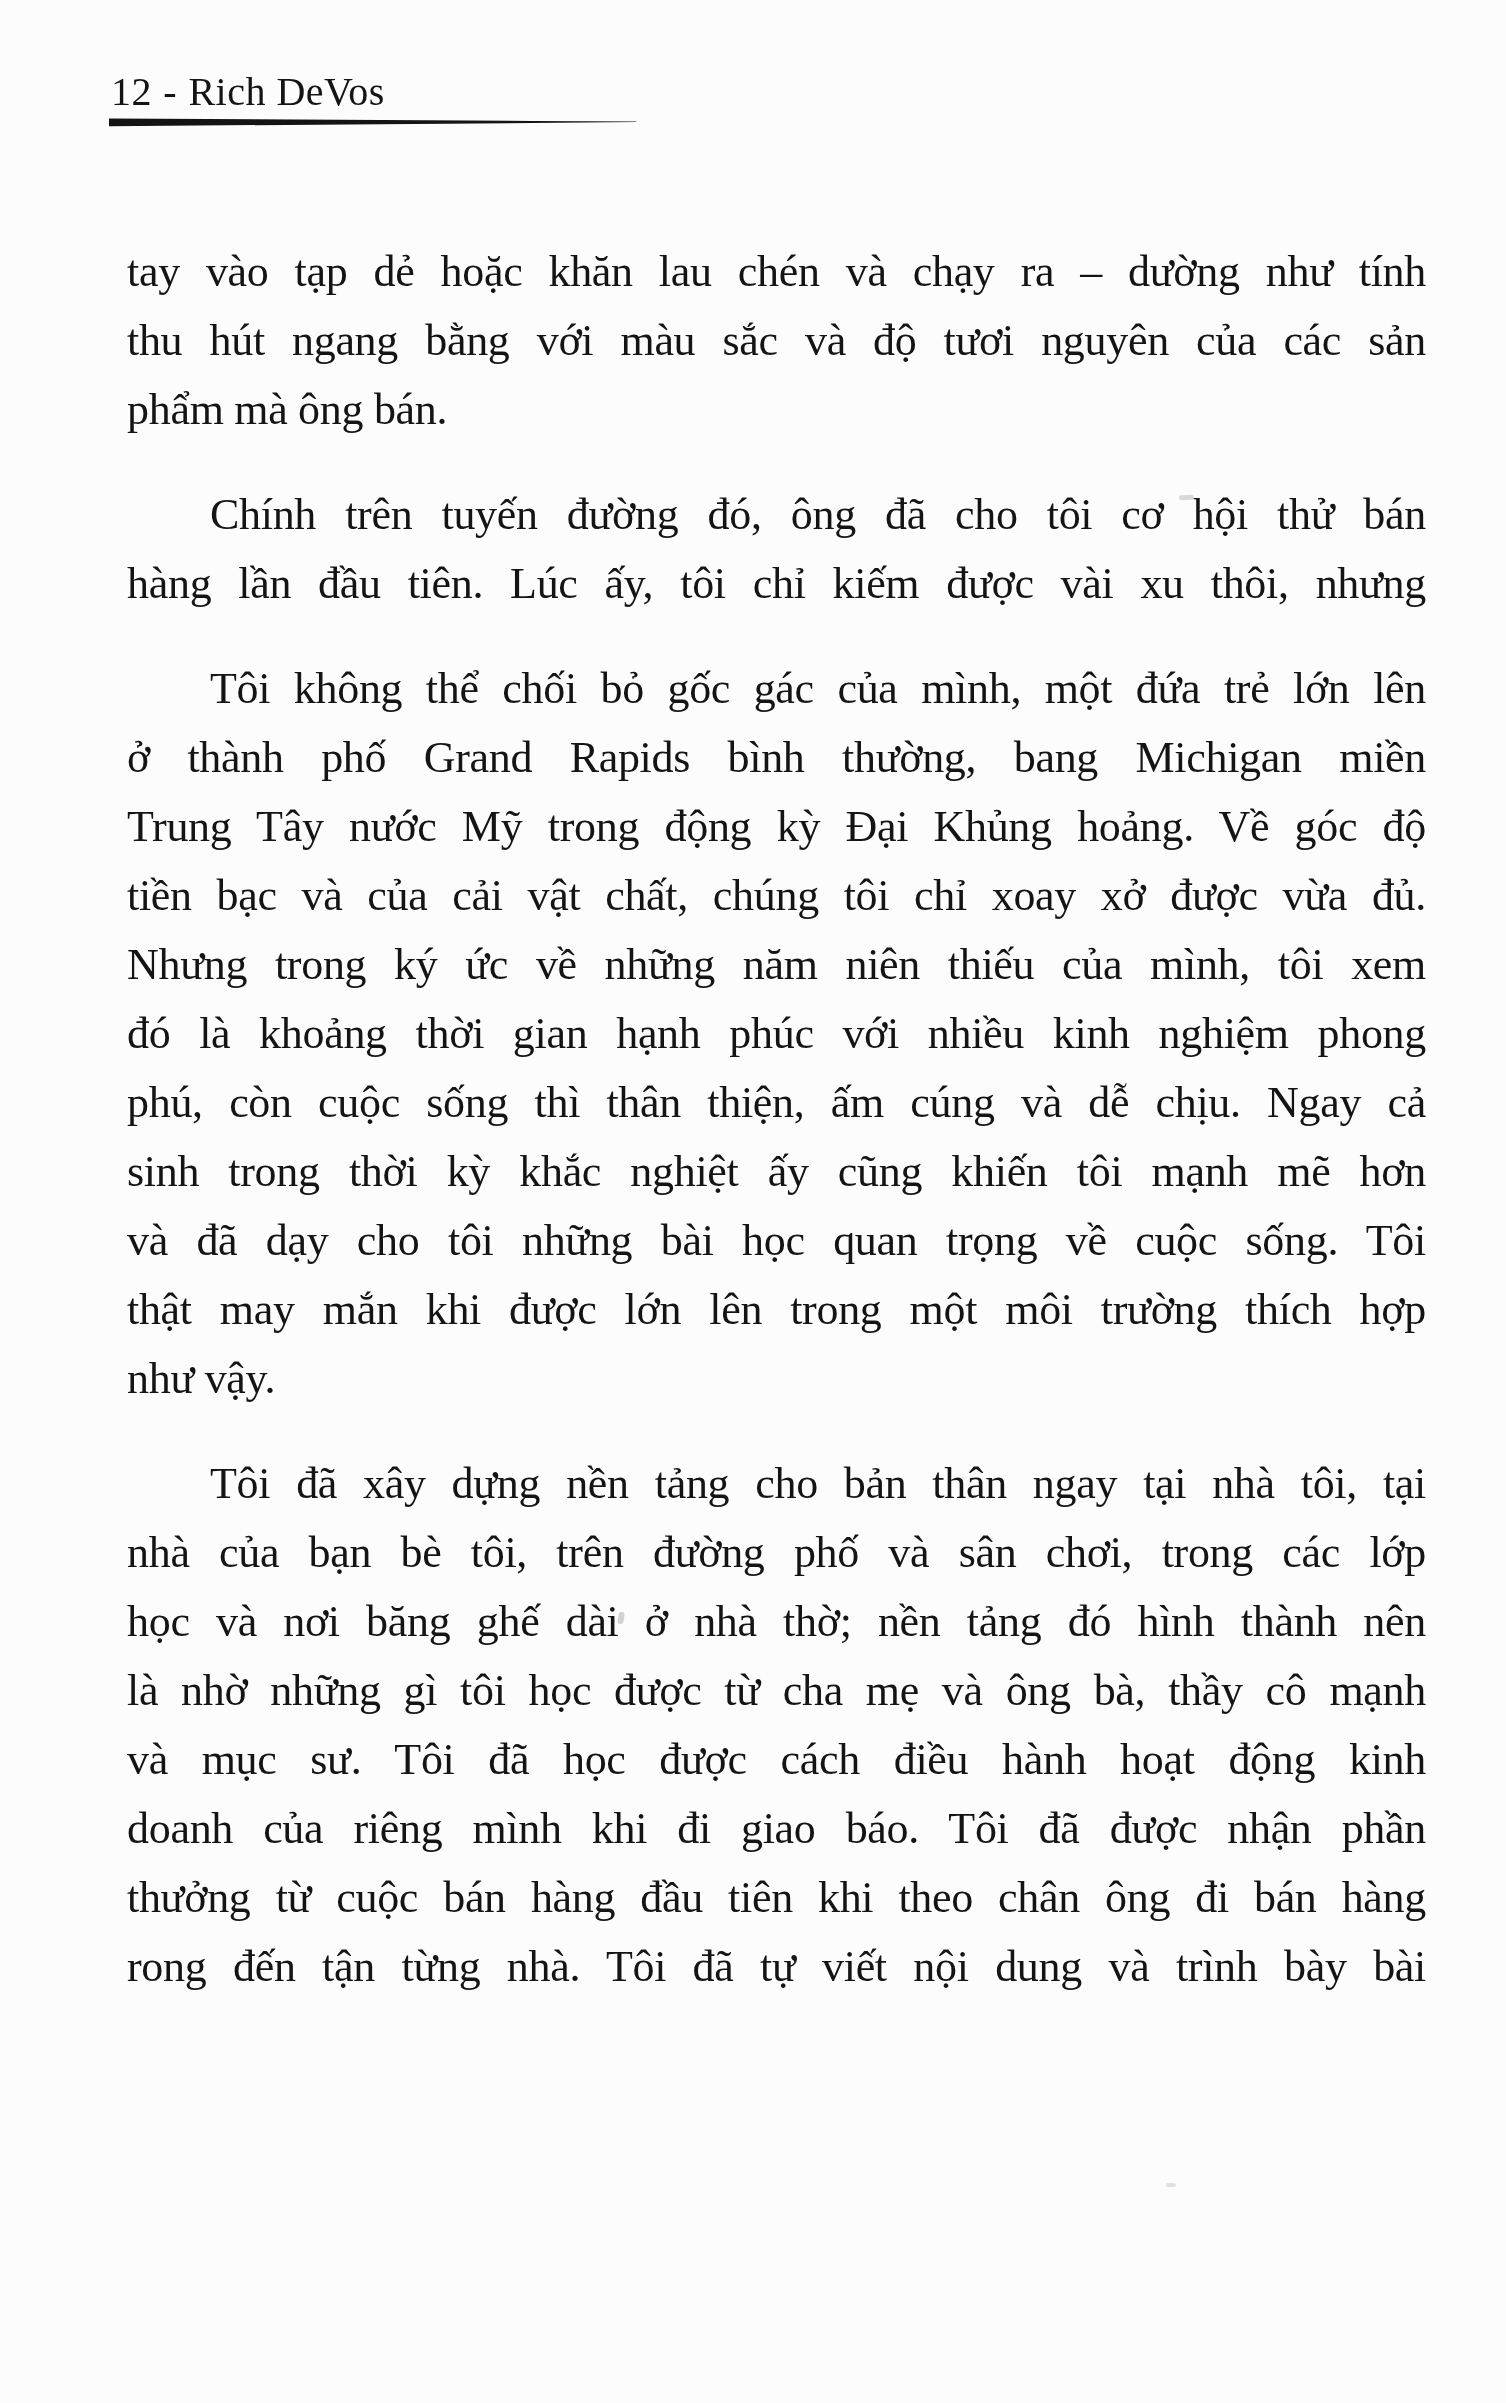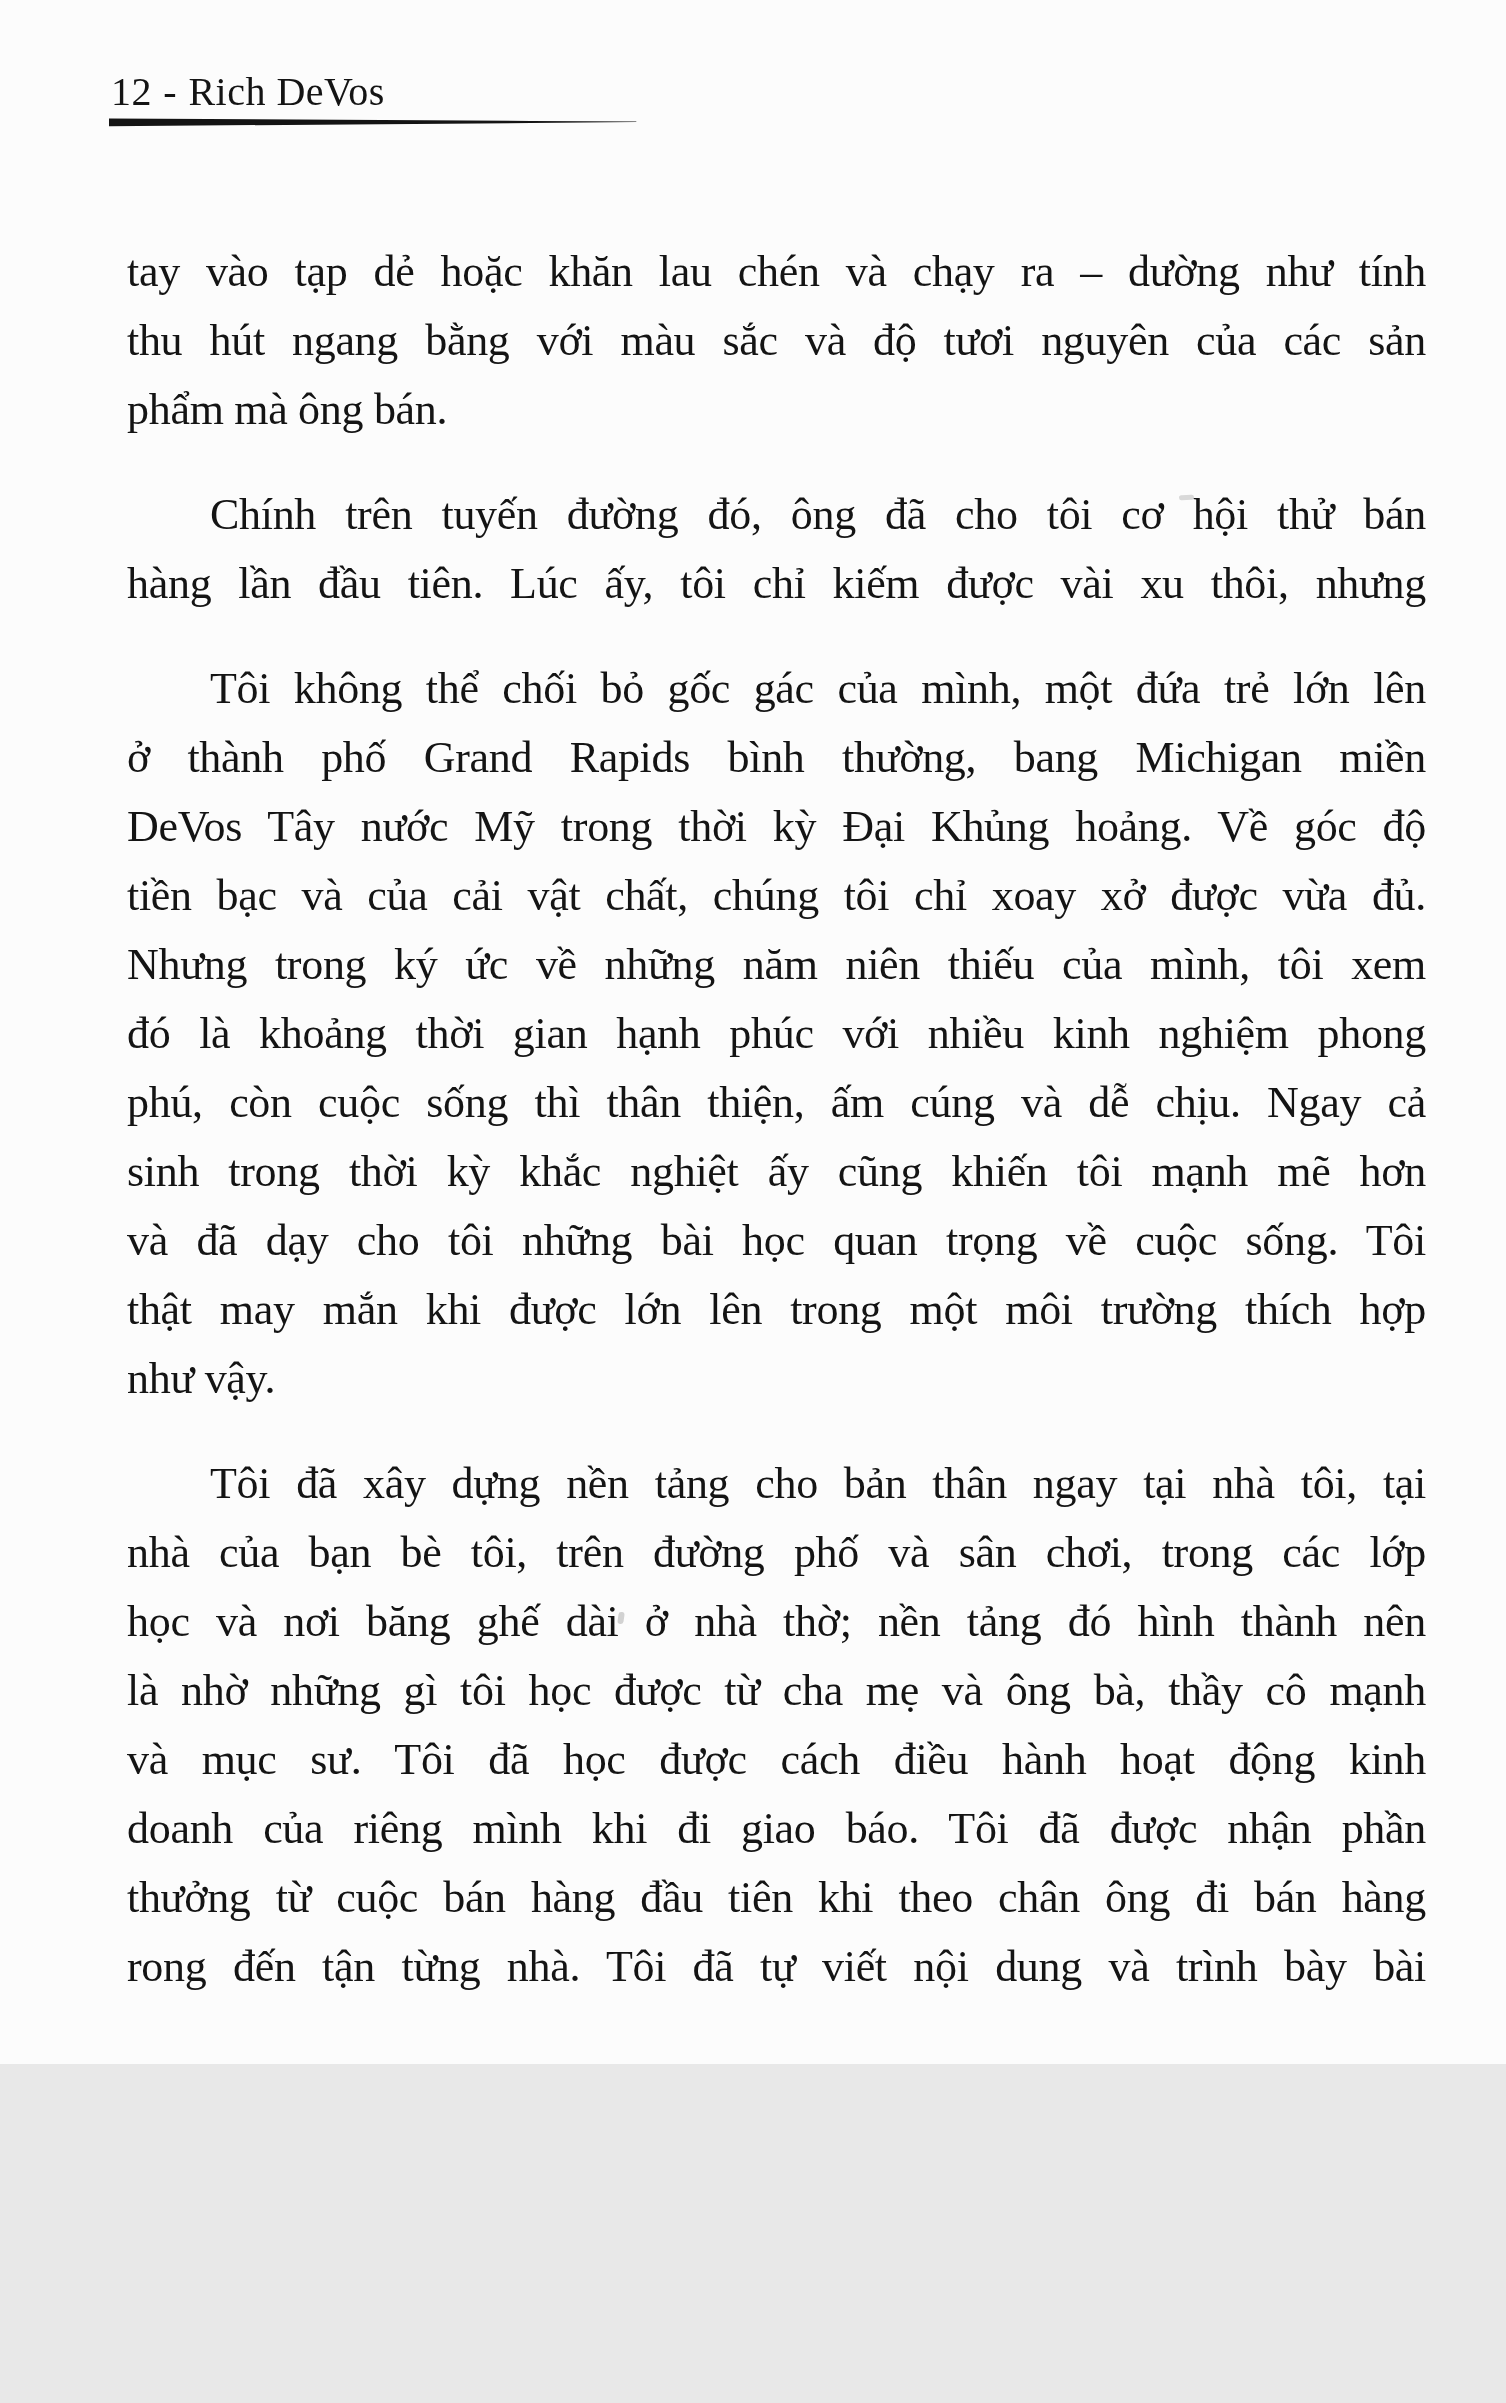--- a/index.html
+++ b/index.html
@@ -4,21 +4,21 @@
 <style>
   :root{
     --ink:#141414;
     --paper:#fcfcfc;
   }
   html,body{margin:0;padding:0;}
   body{background:#e8e8e8;}
   .page{
     position:relative;
     width:1507px;
-    height:2064px;
+    height:2403px;
     background:var(--paper);
     overflow:hidden;
     font-family:"Liberation Serif","DejaVu Serif",serif;
     color:var(--ink);
   }
   
   .running-header{
     position:absolute;
     left:111px;
     top:68px;
@@ -82,21 +82,21 @@
         <div class="line">thu hút ngang bằng với màu sắc và độ tươi nguyên của các sản</div>
         <div class="line para-end">phẩm mà ông bán.</div>
       </div>
       <div class="para">
         <div class="line indent">Chính trên tuyến đường đó, ông đã cho tôi cơ hội thử bán</div>
         <div class="line">hàng lần đầu tiên. Lúc ấy, tôi chỉ kiếm được vài xu thôi, nhưng</div>
       </div>
       <div class="para">
         <div class="line indent">Tôi không thể chối bỏ gốc gác của mình, một đứa trẻ lớn lên</div>
         <div class="line">ở thành phố Grand Rapids bình thường, bang Michigan miền</div>
-        <div class="line">DeVos Tây nước Mỹ trong thời kỳ Đại Khủng hoảng. Về góc độ</div>
+        <div class="line">Trung Tây nước Mỹ trong động kỳ Đại Khủng hoảng. Về góc độ</div>
         <div class="line">tiền bạc và của cải vật chất, chúng tôi chỉ xoay xở được vừa đủ.</div>
         <div class="line">Nhưng trong ký ức về những năm niên thiếu của mình, tôi xem</div>
         <div class="line">đó là khoảng thời gian hạnh phúc với nhiều kinh nghiệm phong</div>
         <div class="line">phú, còn cuộc sống thì thân thiện, ấm cúng và dễ chịu. Ngay cả</div>
         <div class="line">sinh trong thời kỳ khắc nghiệt ấy cũng khiến tôi mạnh mẽ hơn</div>
         <div class="line">và đã dạy cho tôi những bài học quan trọng về cuộc sống. Tôi</div>
         <div class="line">thật may mắn khi được lớn lên trong một môi trường thích hợp</div>
         <div class="line para-end">như vậy.</div>
       </div>
       <div class="para">

